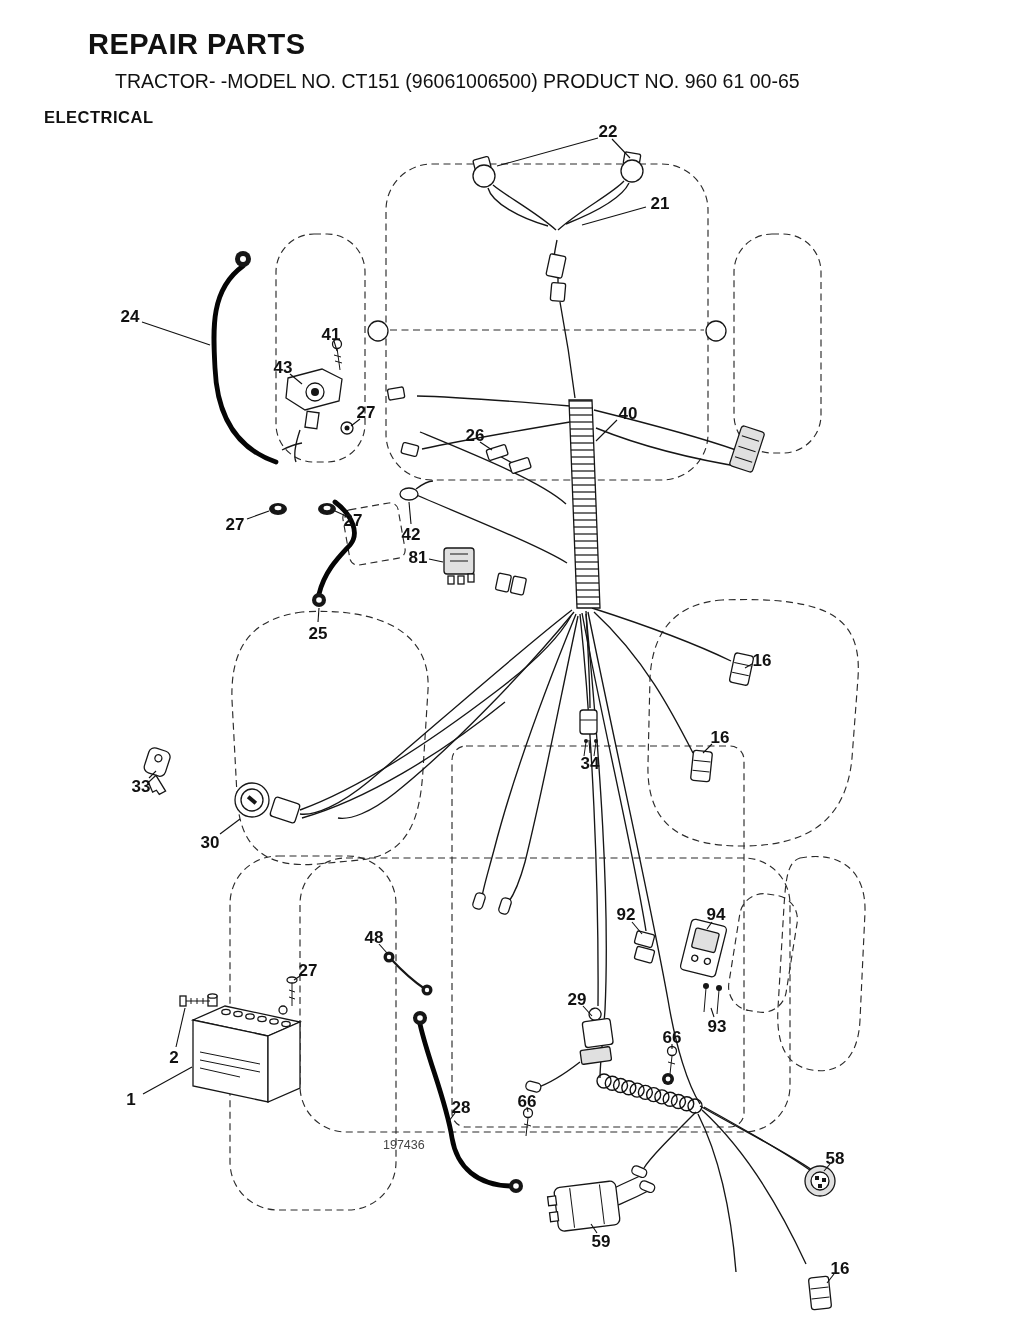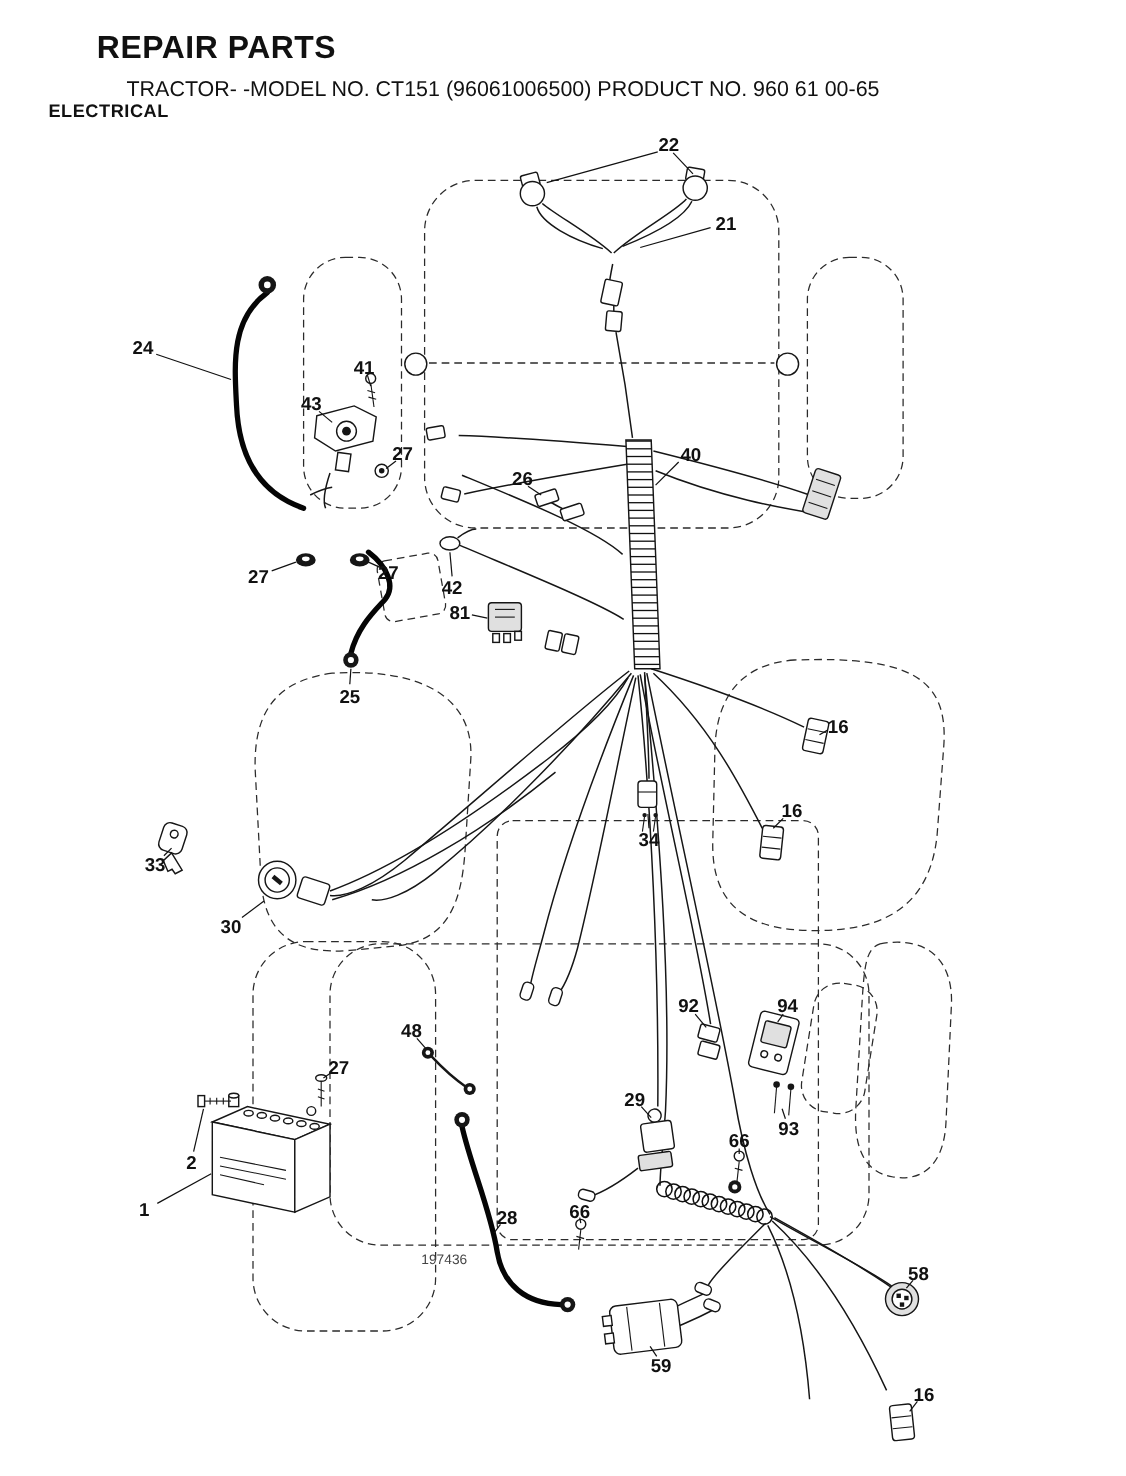--- a/index.html
+++ b/index.html
@@ -1,21 +1,21 @@
 <!DOCTYPE html>
 <html><head>
 <meta charset="utf-8">
 <style>
   * { margin:0; padding:0; box-sizing:border-box; }
   html, body { width:1024px; height:1342px; background:#ffffff; overflow:hidden; }
   body { position:relative; font-family:"Liberation Sans", sans-serif; color:#111; }
 
   .title    { position:absolute; left:44px;  top:28px;  font-size:29px;   font-weight:700; letter-spacing:.5px; white-space:nowrap;margin-left:44px; }
   .subtitle { position:absolute; left:80px;  top:70px;  font-size:19.5px; font-weight:400; white-space:nowrap;margin-left:35px; }
-  .section  { position:absolute; left:44px;  top:92px;  font-size:16.5px; font-weight:700; letter-spacing:.5px; white-space:nowrap; }
+  .section  { position:absolute; left:44px;  top:108px;  font-size:16.5px; font-weight:700; letter-spacing:.5px; white-space:nowrap; }
 
   svg { position:absolute; left:0; top:0; }
 
   .dashed path, .dashed rect, .dashed circle, .dashed line, .dashed ellipse {
     fill:none; stroke:#2b2b2b; stroke-width:1.15; stroke-dasharray:7 4.5;
   }
   .w  { fill:none; stroke:#161616; stroke-width:1.35; }
   .w2 { fill:none; stroke:#161616; stroke-width:2.2; }
   .thick { fill:none; stroke:#050505; stroke-width:4.8; stroke-linecap:round; }
   .pw { fill:#ffffff; stroke:#161616; stroke-width:1.3; }

